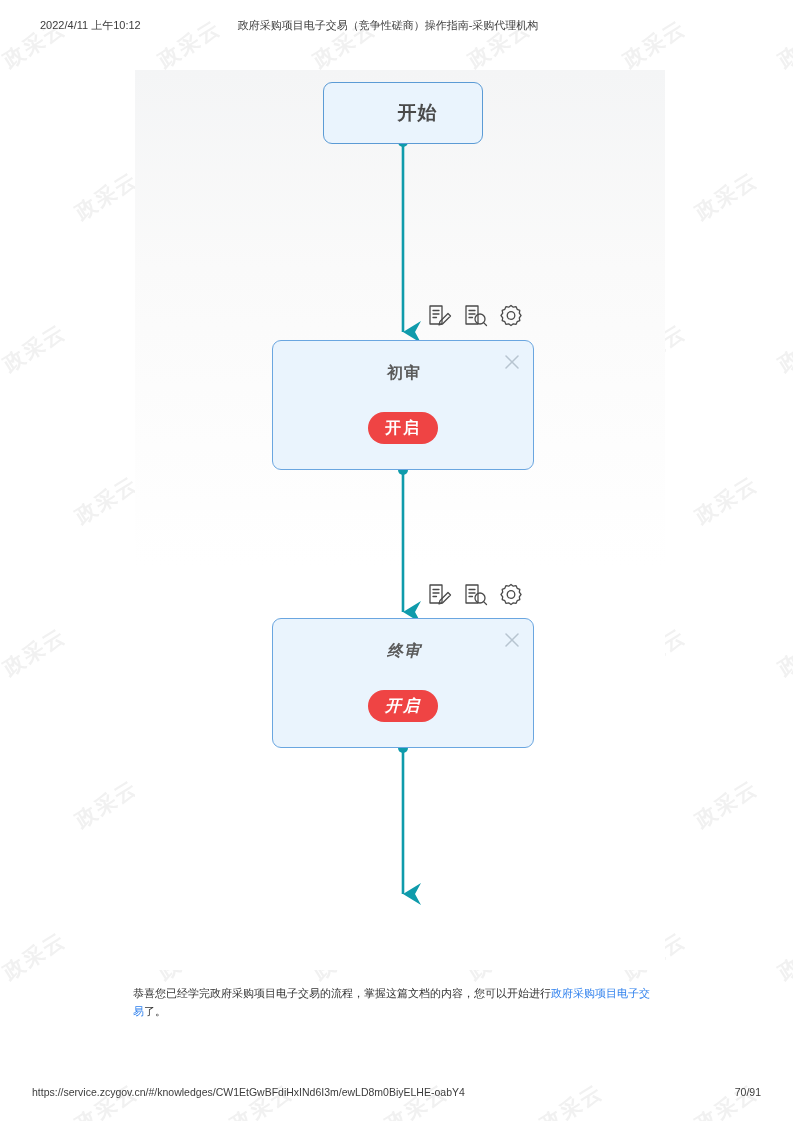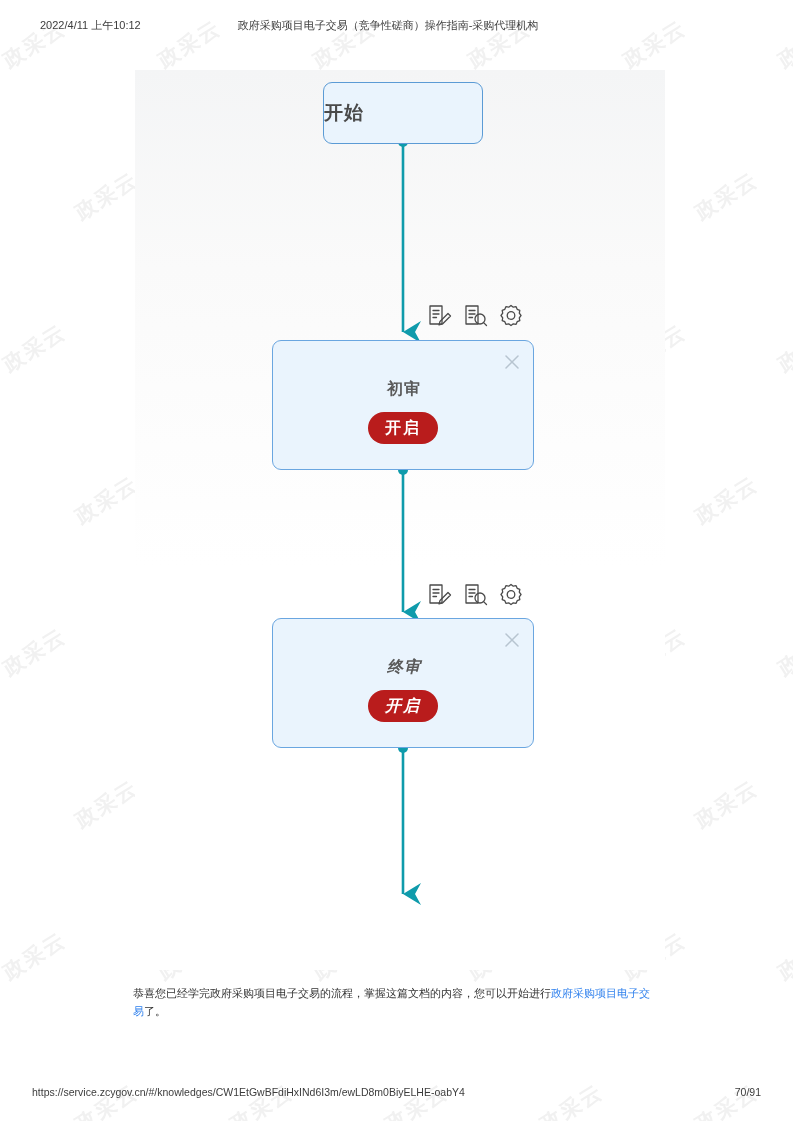--- a/index.html
+++ b/index.html
@@ -119,65 +119,67 @@
     z-index: 4;
   }
   .node-terminal {
     width: 160px;
     height: 62px;
     border: 1.4px solid #5b9bd5;
     border-radius: 9px;
     background: #eaf4fd;
     display: flex;
     align-items: center;
+    justify-content: center;
+    padding-left: 29px;
   }
   .node-terminal .node-label {
     font-size: 19px;
     font-weight: 700;
     color: #4a4a4a;
     letter-spacing: 1px;
     font-family: "DejaVu Sans", sans-serif;
   }
 
   .node-task {
     width: 262px;
     height: 130px;
     border: 1.2px solid #6aa6e0;
     border-radius: 9px;
     background: #eaf4fd;
   }
   .node-task .task-title {
     position: absolute;
     left: 0;
-    top: 38px;
+    top: 22px;
     width: 262px;
     text-align: center;
     font-size: 16px;
     font-weight: 700;
     color: #5a5a5a;
     letter-spacing: 1px;
     font-family: "DejaVu Sans", sans-serif;
   }
   .node-task .status-pill {
     position: absolute;
     left: 50%;
     top: 71px;
     transform: translateX(-50%);
     min-width: 70px;
-    height: 21px;
+    height: 32px;
     border-radius: 16px;
-    background: #b91c1c;
+    background: #ef4444;
     color: #ffffff;
     font-size: 16px;
     font-weight: 700;
     letter-spacing: 2px;
     display: flex;
     align-items: center;
     justify-content: center;
-    padding: 16px 14px;
+    padding: 5px 14px;
     box-sizing: border-box;
     font-family: "DejaVu Sans", sans-serif;
   }
   .close-icon {
     position: absolute;
     right: 12px;
     top: 12px;
     width: 18px;
     height: 18px;
     cursor: pointer;

